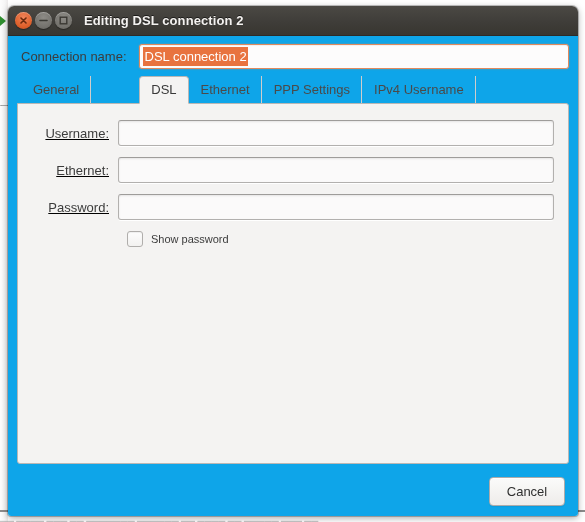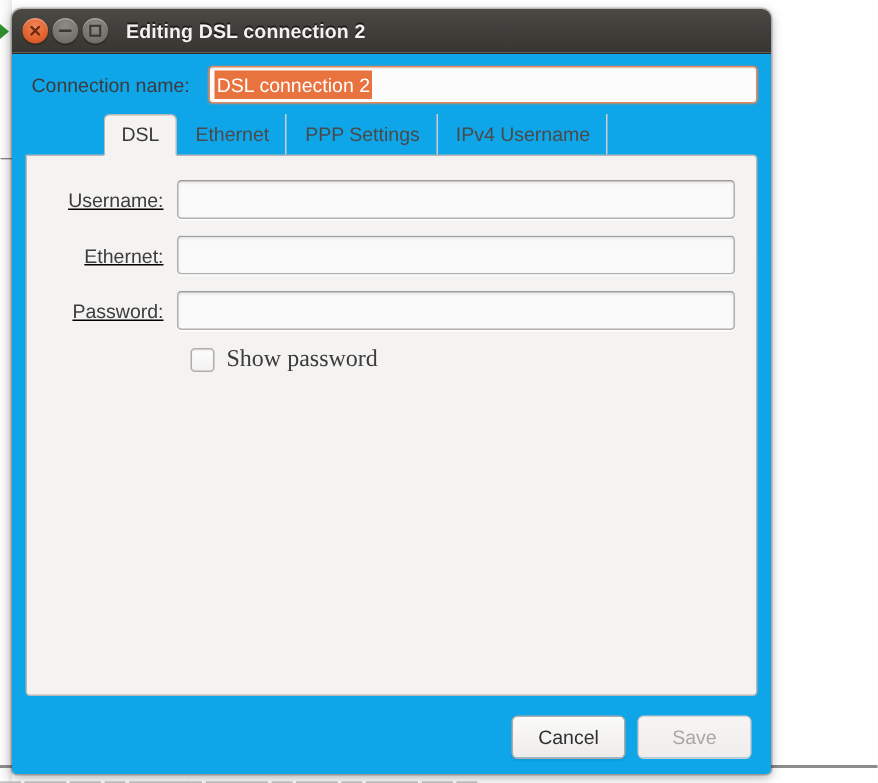--- a/index.html
+++ b/index.html
@@ -68,21 +68,21 @@
     width: 585px;
     height: 2px;
     background: #8c8c8c;
   }
 
   
   #dialog {
     position: absolute;
     left: 8px;
     top: 6px;
-    width: 506px;
+    width: 570px;
     height: 510px;
     border-radius: 6px 6px 3px 3px;
     box-shadow: 0 2px 7px rgba(0,0,0,0.35), 0 0 0 1px rgba(0,0,0,0.22);
     overflow: hidden;
     background: #f2f0ef;
     display: flex;
     flex-direction: column;
   }
 
   
@@ -268,24 +268,23 @@
     height: 14px;
     flex: 0 0 14px;
     border: 1px solid #b0aeac;
     border-radius: 3px;
     background: linear-gradient(to bottom, #fdfdfd, #f2f1f0);
     box-shadow: inset 0 1px 1px rgba(0,0,0,0.06);
     margin-right: 8px;
     cursor: default;
   }
   .check-label {
-    font-size: 16px;
+    font-size: 11px;
     color: #3c3c3c;
     white-space: nowrap;
-    font-family: Liberation Serif, serif;
   }
 
   
   .actionbar {
     flex: 0 0 46px;
     height: 46px;
     display: flex;
     align-items: center;
     justify-content: flex-end;
     gap: 8px;
@@ -365,20 +364,21 @@
   <div class="dialog-body">
 
     <div class="conn-row">
       <div class="conn-label">Connection name:</div>
       <div class="conn-input">
         <span class="conn-value">DSL connection 2</span>
       </div>
     </div>
 
     <div class="tabrow">
+      <div class="tab">General</div>
       <div class="tab active">DSL</div>
       <div class="tab">Ethernet</div>
       <div class="tab">PPP Settings</div>
       <div class="tab">IPv4 Username</div>
     </div>
 
     <div class="tabpanel">
 
       <div class="form-row">
         <div class="form-label">Username:</div>
@@ -397,17 +397,16 @@
 
       <div class="check-row">
         <div class="checkbox"></div>
         <div class="check-label">Show password</div>
       </div>
 
     </div>
 
     <div class="actionbar">
       <div class="btn normal">Cancel</div>
-      <div class="btn disabled">Save</div>
     </div>
 
   </div>
 </div>
 
 </body></html>

